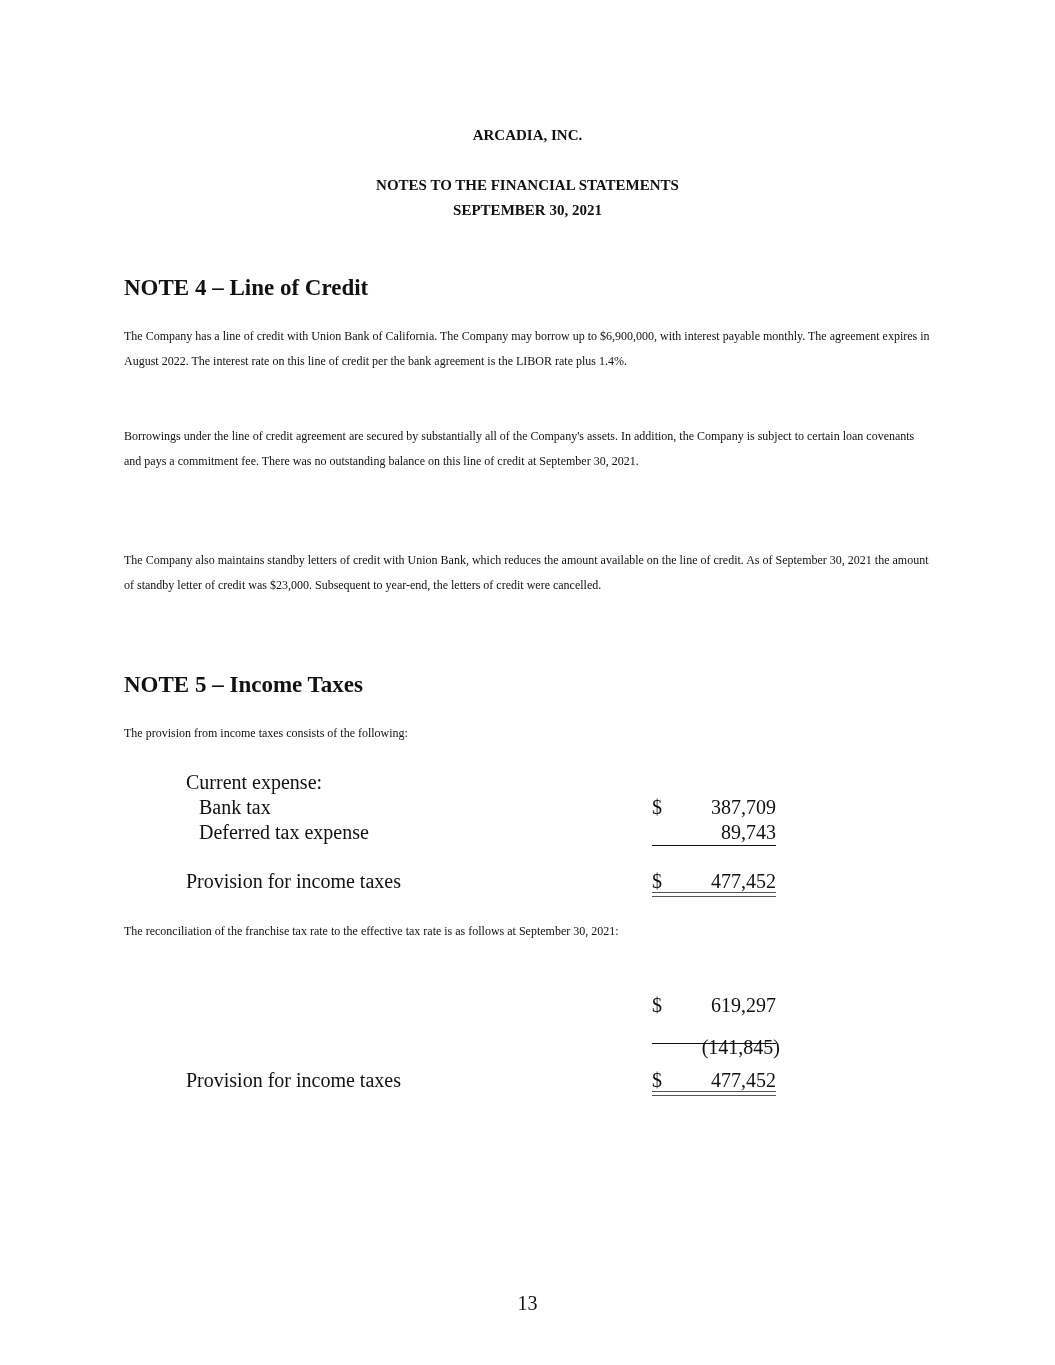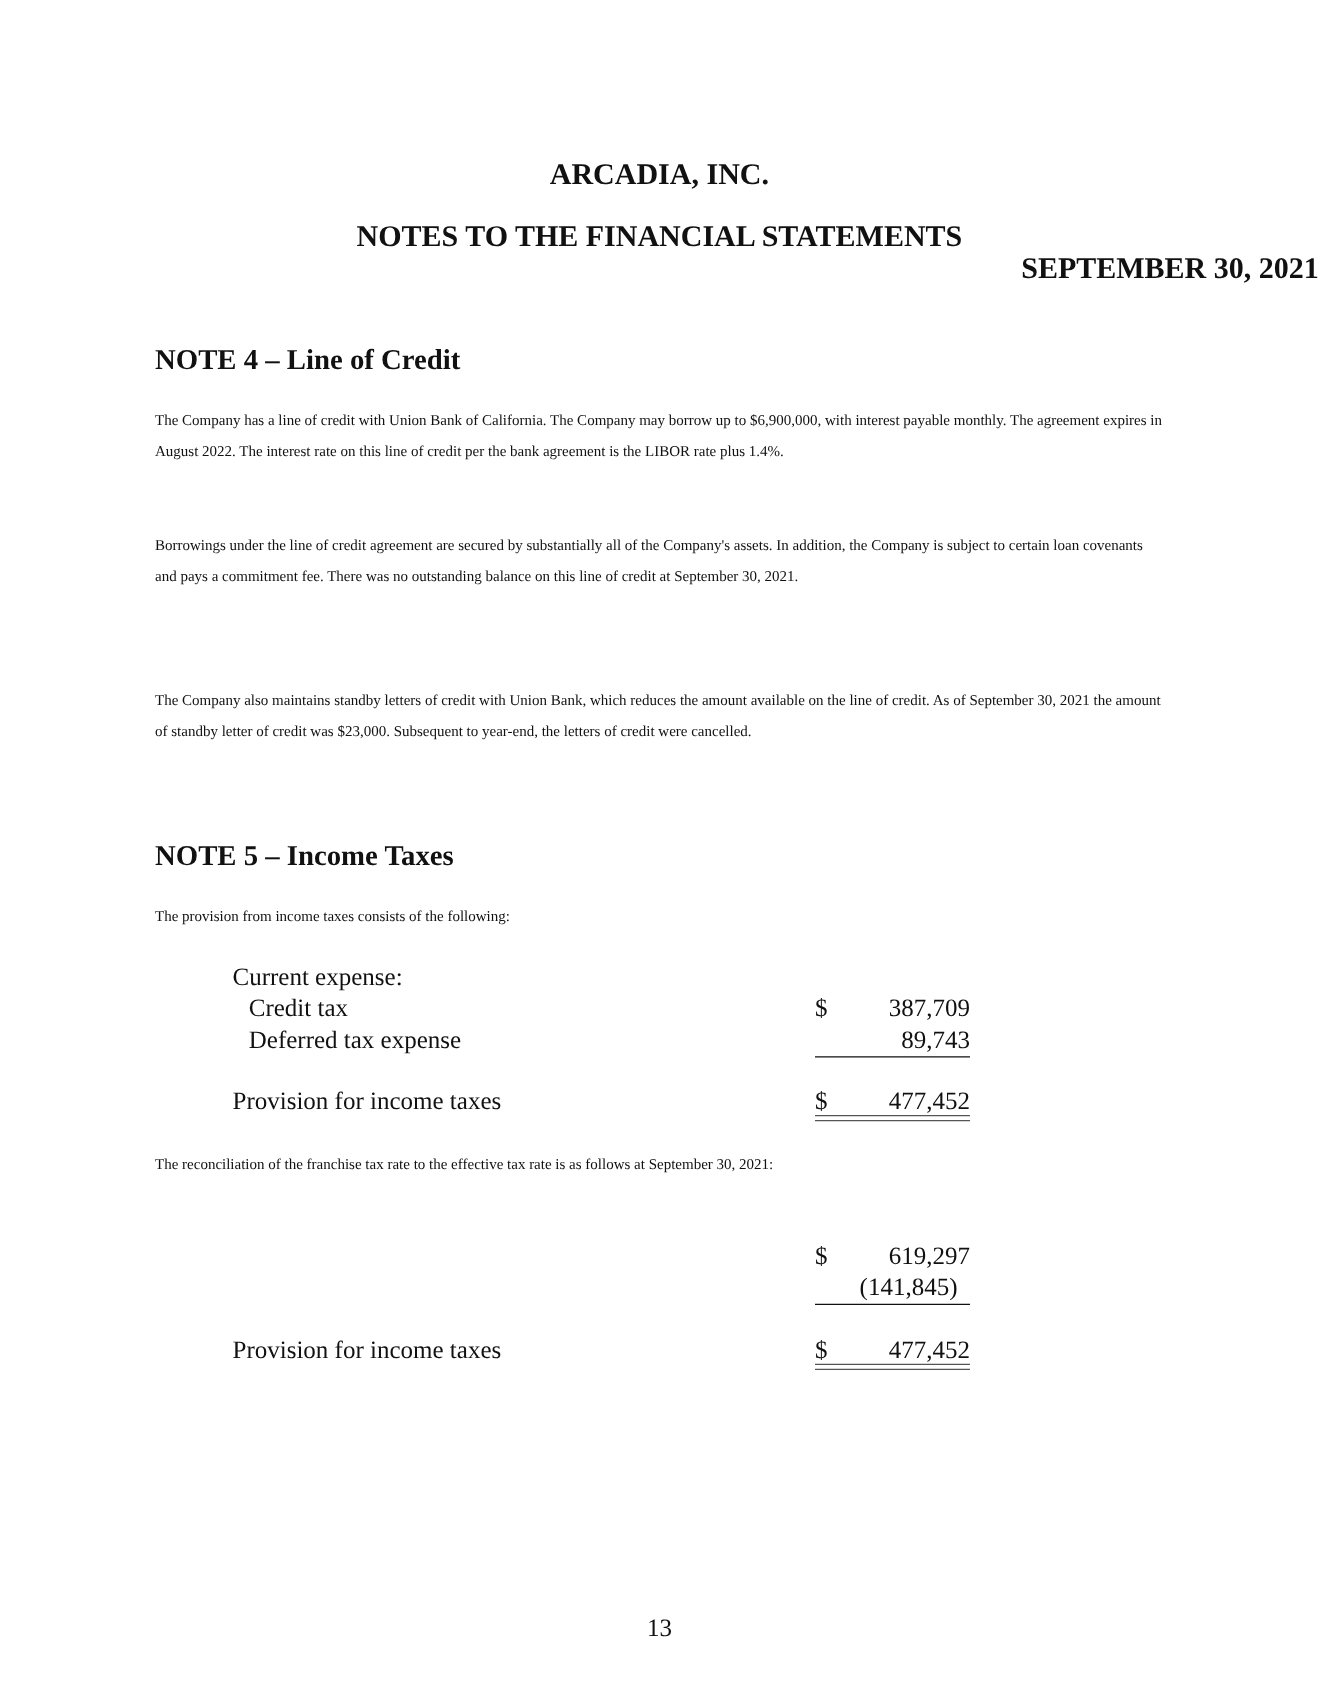--- a/index.html
+++ b/index.html
@@ -4,53 +4,53 @@
 <style>
   html, body { margin: 0; padding: 0; background: #ffffff; }
   body {
     width: 1055px; height: 1365px; position: relative; overflow: hidden;
     font-family: "Liberation Serif", serif; color: #111;
     font-size: 20px;
   }
   .abs { position: absolute; }
   .center { left: 0; width: 1055px; text-align: center; }
   .bold { font-weight: bold; }
-  .title { font-size: 24px; }
+  .title { font-size: 15px; }
   .para { left: 124px; width: 810px; line-height: 25px; font-size: 12px; }
   .heading { left: 124px; font-size: 23px; font-weight: bold; }
   .row { position: absolute; left: 186px; width: 600px; height: 25px; line-height: 25px; }
   .row .label { position: absolute; left: 0; white-space: nowrap; }
   .row .label.indent { left: 13px; }
   .row .cur { position: absolute; left: 466px; }
   .row .amt { position: absolute; right: 10px; text-align: right; white-space: nowrap; }
-  .row .amt.paren { right: 20px; }
+  .row .amt.paren { right: 6px; margin-top: 17px; }
   .ul-single { position: absolute; left: 466px; width: 124px; border-bottom: 1px solid #111; }
   .ul-double { position: absolute; left: 466px; width: 124px; height: 3px; border-top: 1px solid #555; border-bottom: 1px solid #555; }
 </style>
 </head>
 <body>
 
 <div class="abs center bold title" style="top:127px;">ARCADIA, INC.</div>
 <div class="abs center bold title" style="top:177px;">NOTES TO THE FINANCIAL STATEMENTS</div>
-<div class="abs center bold title" style="top:202px;text-align:right;">SEPTEMBER 30, 2021</div>
+<div class="abs center bold title" style="top:202px;">SEPTEMBER 30, 2021</div>
 
 <div class="abs heading" style="top:275px;">NOTE 4 – Line of Credit</div>
 <div class="abs para" style="top:324px;">The Company has a line of credit with Union Bank of California.  The Company may borrow up to $6,900,000, with interest payable monthly. The agreement expires in August 2022. The interest rate on this line of credit per the bank agreement is the LIBOR rate plus 1.4%.</div>
 <div class="abs para" style="top:424px;">Borrowings under the line of credit agreement are secured by substantially all of the Company's assets.  In addition, the Company is subject to certain loan covenants and pays a commitment fee.  There was no outstanding balance on this line of credit at September 30, 2021.</div>
 <div class="abs para" style="top:548px;">The Company also maintains standby letters of credit with Union Bank, which reduces the amount available on the line of credit.  As of September 30, 2021 the amount of standby letter of credit was $23,000. Subsequent to year-end, the letters of credit were cancelled.</div>
 
 <div class="abs heading" style="top:672px;">NOTE 5 – Income Taxes</div>
 <div class="abs para" style="top:721px;">The provision from income taxes consists of the following:</div>
 
 <div>
   <div class="row" style="top:770px;">
     <span class="label">Current expense:</span>
   </div>
   <div class="row" style="top:795px;">
-    <span class="label indent">Credit tax</span>
+    <span class="label indent">Bank tax</span>
     <span class="cur" style="left: 466px;">$</span>
     <span class="amt">387,709</span>
   </div>
   <div class="row" style="top:820px;">
     <span class="label indent">Deferred tax expense</span>
     <span class="cur" style="left: 466px;"></span>
     <span class="amt">89,743</span>
   </div>
   <div class="ul-single" style="top:845px; left:652px;"></div>
   <div class="row" style="top:869px;">

